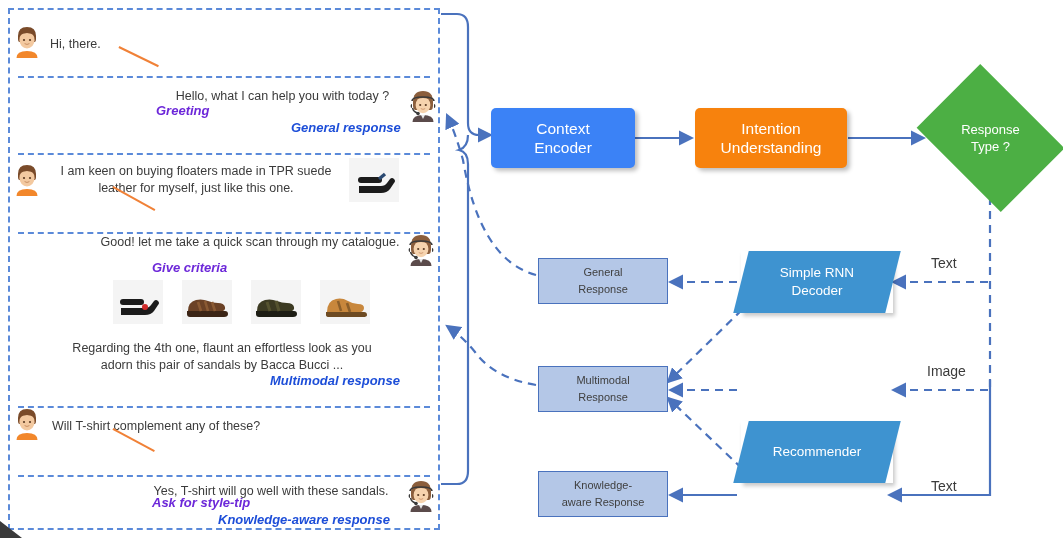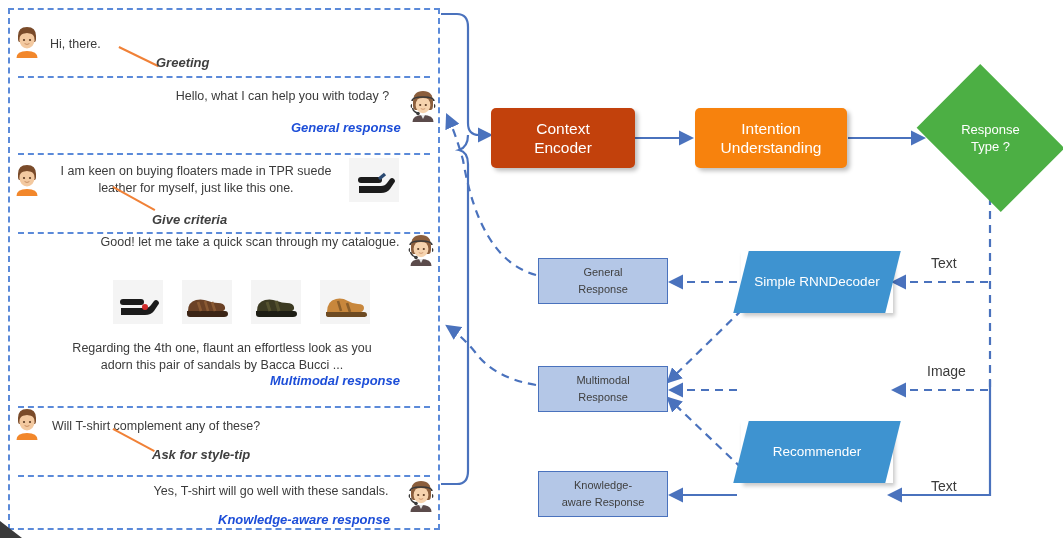--- a/index.html
+++ b/index.html
@@ -7,34 +7,34 @@
   #stage{position:relative;width:1063px;height:412px;background:#fff;}
 
   
   .conv-panel{position:absolute;left:8px;top:8px;width:432px;height:522px;
     border:2px dashed #5B8AD9;box-sizing:border-box;}
   .turn-div{position:absolute;left:8px;right:8px;border-top:2px dashed #5B8AD9;}
 
   .avatar{position:absolute;width:30px;height:34px;}
   .msg{position:absolute;font-size:12.5px;color:#3b3b3b;line-height:17px;}
   .tag{position:absolute;font-style:italic;font-size:13px;font-weight:bold;white-space:nowrap;}
-  .tag.orange{color:#404040;}
+  .tag.orange{color:#6d28d9;margin-top:48px;}
   .tag.green{color:#1d4ed8;}
   .leader{position:absolute;background:#F08137;height:1.6px;transform-origin:left center;}
 
   .thumb{position:absolute;background:#F4F4F4;}
 
   
   .shape{position:absolute;box-sizing:border-box;display:flex;align-items:center;
     justify-content:center;text-align:center;}
   .shape span{display:block;}
 
   .rr{border-radius:5px;color:#fff;font-size:15.5px;line-height:19px;
       box-shadow:3px 3px 4px rgba(0,0,0,.25);}
-  .box-ctx{background:#c2410c;}
+  .box-ctx{background:#3b82f6;}
   .box-int{background:#F7820D;}
 
   .diamond{background:transparent;}
   .diamond .dshape{position:absolute;left:0;top:0;width:100%;height:100%;
      background:#4CAF44;transform:rotate(45deg);}
   .diamond .dlabel{position:relative;color:#fff;font-size:13px;line-height:17px;z-index:2;}
 
   .respbox{background:#B4C7E7;border:1.5px solid #4A72BD;color:#404040;
      font-size:11px;line-height:17px;}
 
@@ -264,21 +264,21 @@
   </div>
   <div class="shape respbox" style="left:538px;top:366px;width:130px;height:46px;flex-direction:column;">
     <span>Multimodal</span>
     <span>Response</span>
   </div>
   <div class="shape respbox" style="left:538px;top:471px;width:130px;height:46px;flex-direction:column;">
     <span>Knowledge-</span>
     <span>aware Response</span>
   </div>
 
-  <div class="shape para" style="left:741px;top:251px;width:152px;height:62px;flex-direction:row;">
+  <div class="shape para" style="left:741px;top:251px;width:152px;height:62px;flex-direction:column;">
     <div class="pshape"></div>
     <span class="plabel">Simple RNN</span>
     <span class="plabel">Decoder</span>
   </div>
   <div class="shape para" style="left:741px;top:359px;width:152px;height:62px;flex-direction:column;">
     <div class="pshape"></div>
     <span class="plabel">Recommender</span>
   </div>
 
   <div class="edgelabel" style="left:931px;top:255px;">Text</div>

